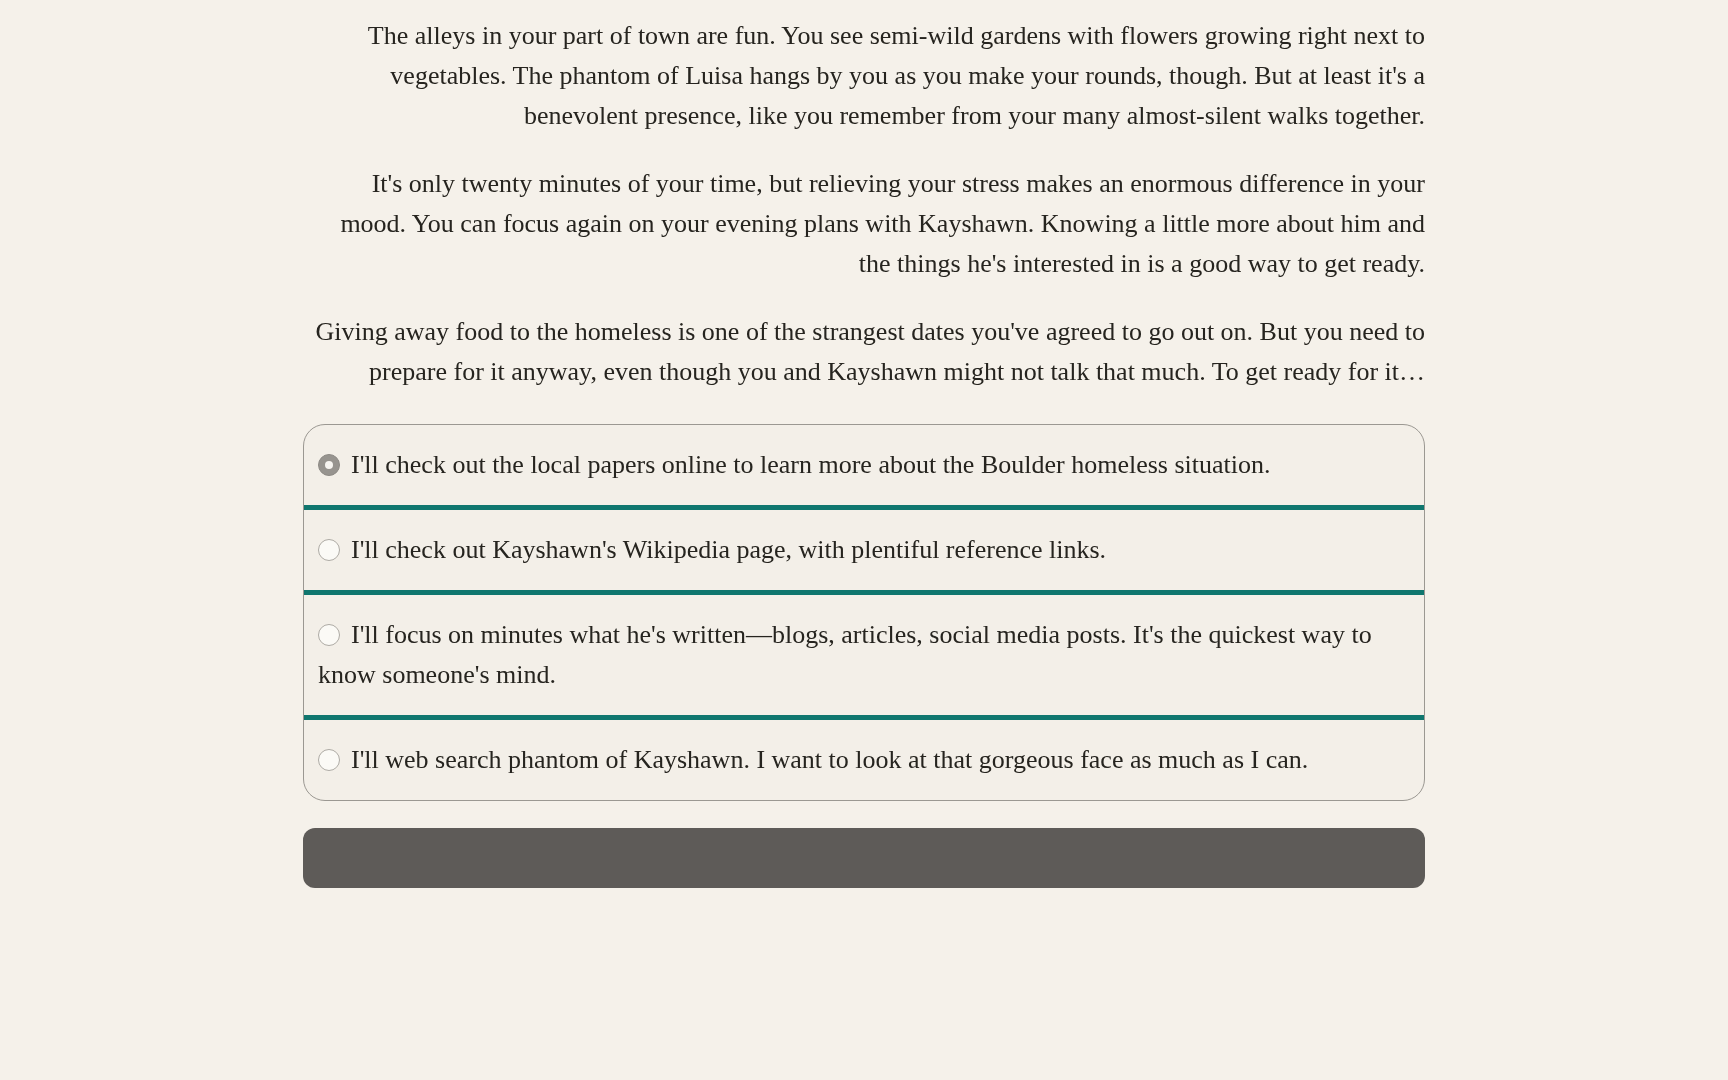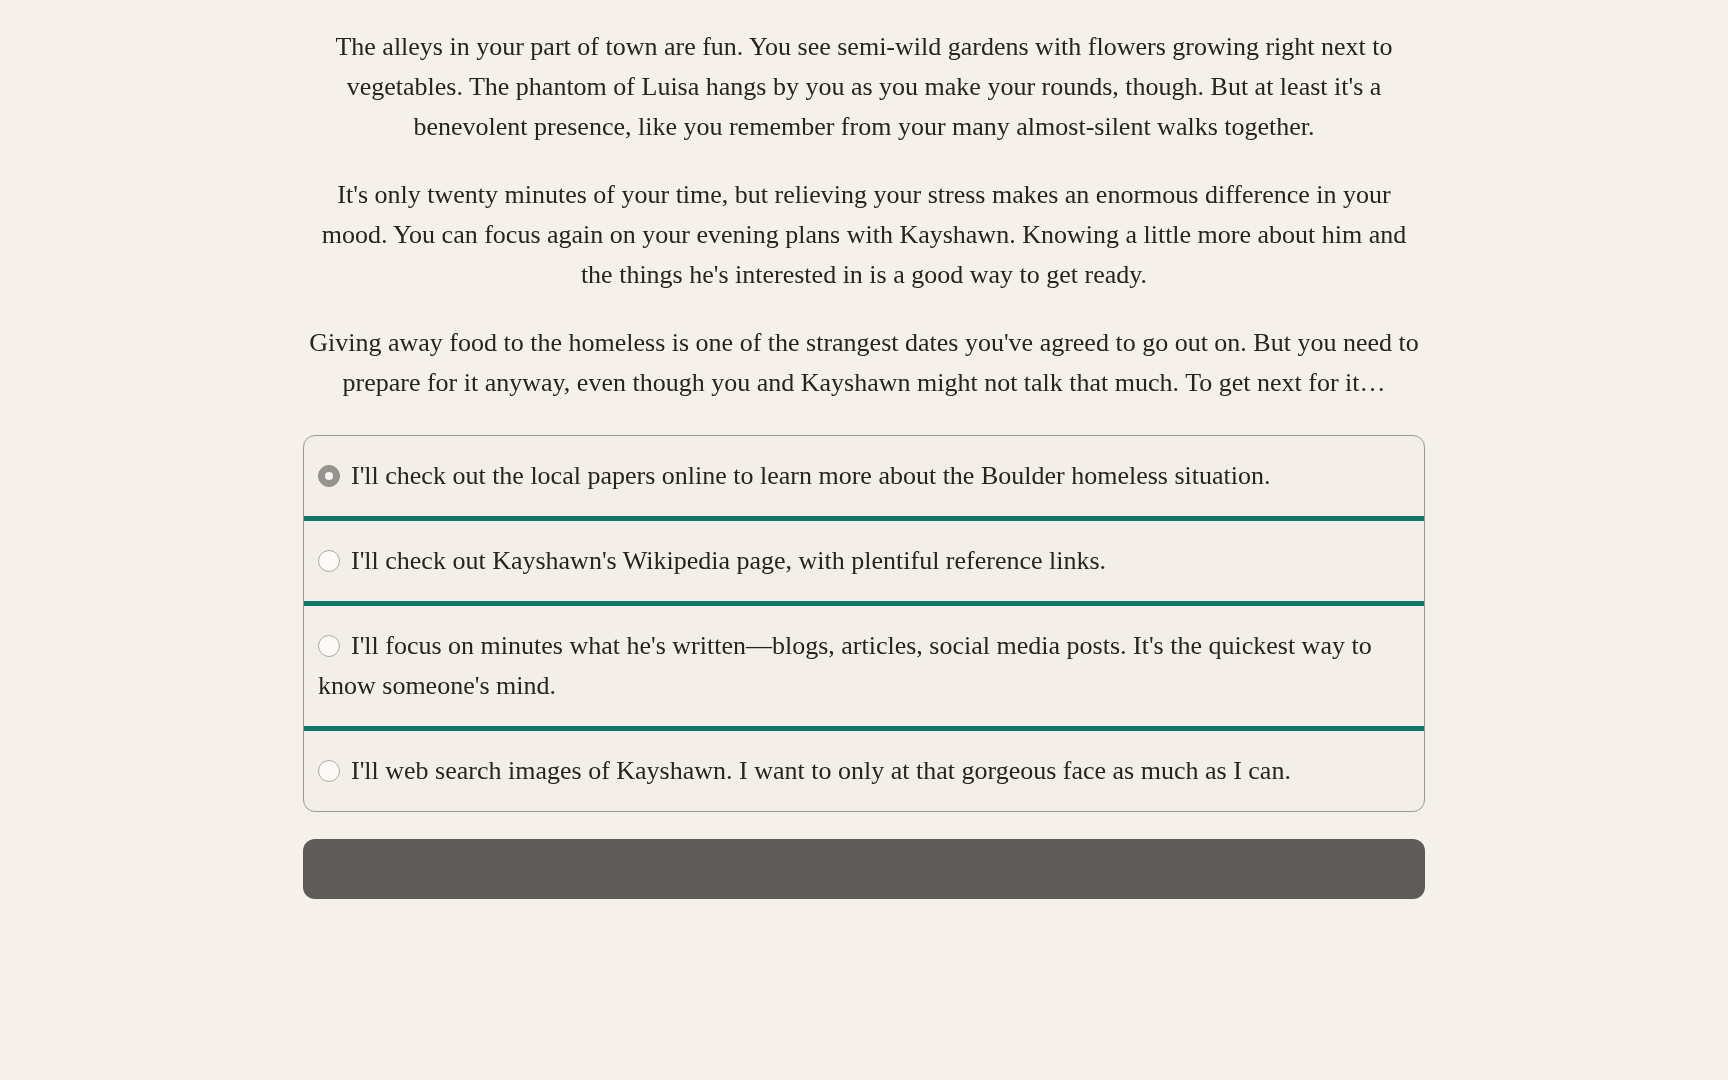--- a/index.html
+++ b/index.html
@@ -15,27 +15,27 @@
     color: #26241f;
   }
   .content-column {
     width: 1122px;
     margin: 0 auto;
     padding-top: 16px;
   }
   .story p {
     font-size: 26px;
     line-height: 40px;
-    margin: 11px 0 28px 0;
-    text-align: center;
+    margin: 0 0 28px 0;
+    text-align: right;
   }
   .choice-box {
     margin-top: 32px;
     border: 1px solid #9b9892;
-    border-radius: 12px;
+    border-radius: 22px;
     background: #f3efe8;
     overflow: hidden;
   }
   .choice-row {
     padding: 20px 16px 20px 14px;
     border-top: 5px solid #0f766e;
     font-size: 26px;
     line-height: 40px;
     cursor: pointer;
     display: block;
@@ -82,33 +82,33 @@
   }
 </style>
 </head>
 <body>
 
 <div class="content-column">
 
   <div class="story">
     <p>The alleys in your part of town are fun. You see semi-wild gardens with flowers growing right next to vegetables. The phantom of Luisa hangs by you as you make your rounds, though. But at least it's a benevolent presence, like you remember from your many almost-silent walks together.</p>
     <p>It's only twenty minutes of your time, but relieving your stress makes an enormous difference in your mood. You can focus again on your evening plans with Kayshawn. Knowing a little more about him and the things he's interested in is a good way to get ready.</p>
-    <p>Giving away food to the homeless is one of the strangest dates you've agreed to go out on. But you need to prepare for it anyway, even though you and Kayshawn might not talk that much. To get next for it…</p>
+    <p>Giving away food to the homeless is one of the strangest dates you've agreed to go out on. But you need to prepare for it anyway, even though you and Kayshawn might not talk that much. To get ready for it…</p>
   </div>
 
   <div class="choice-box">
     <label class="choice-row">
       <span class="radio selected"></span><span>I'll check out the local papers online to learn more about the Boulder homeless situation.</span>
     </label>
     <label class="choice-row">
       <span class="radio"></span><span>I'll check out Kayshawn's Wikipedia page, with plentiful reference links.</span>
     </label>
     <label class="choice-row">
       <span class="radio"></span><span>I'll focus on minutes what he's written—blogs, articles, social media posts. It's the quickest way to know someone's mind.</span>
     </label>
     <label class="choice-row">
-      <span class="radio"></span><span>I'll web search images of Kayshawn. I want to only at that gorgeous face as much as I can.</span>
+      <span class="radio"></span><span>I'll web search phantom of Kayshawn. I want to look at that gorgeous face as much as I can.</span>
     </label>
   </div>
 
   <button class="next-button"></button>
 
 </div>
 
 </body></html>

